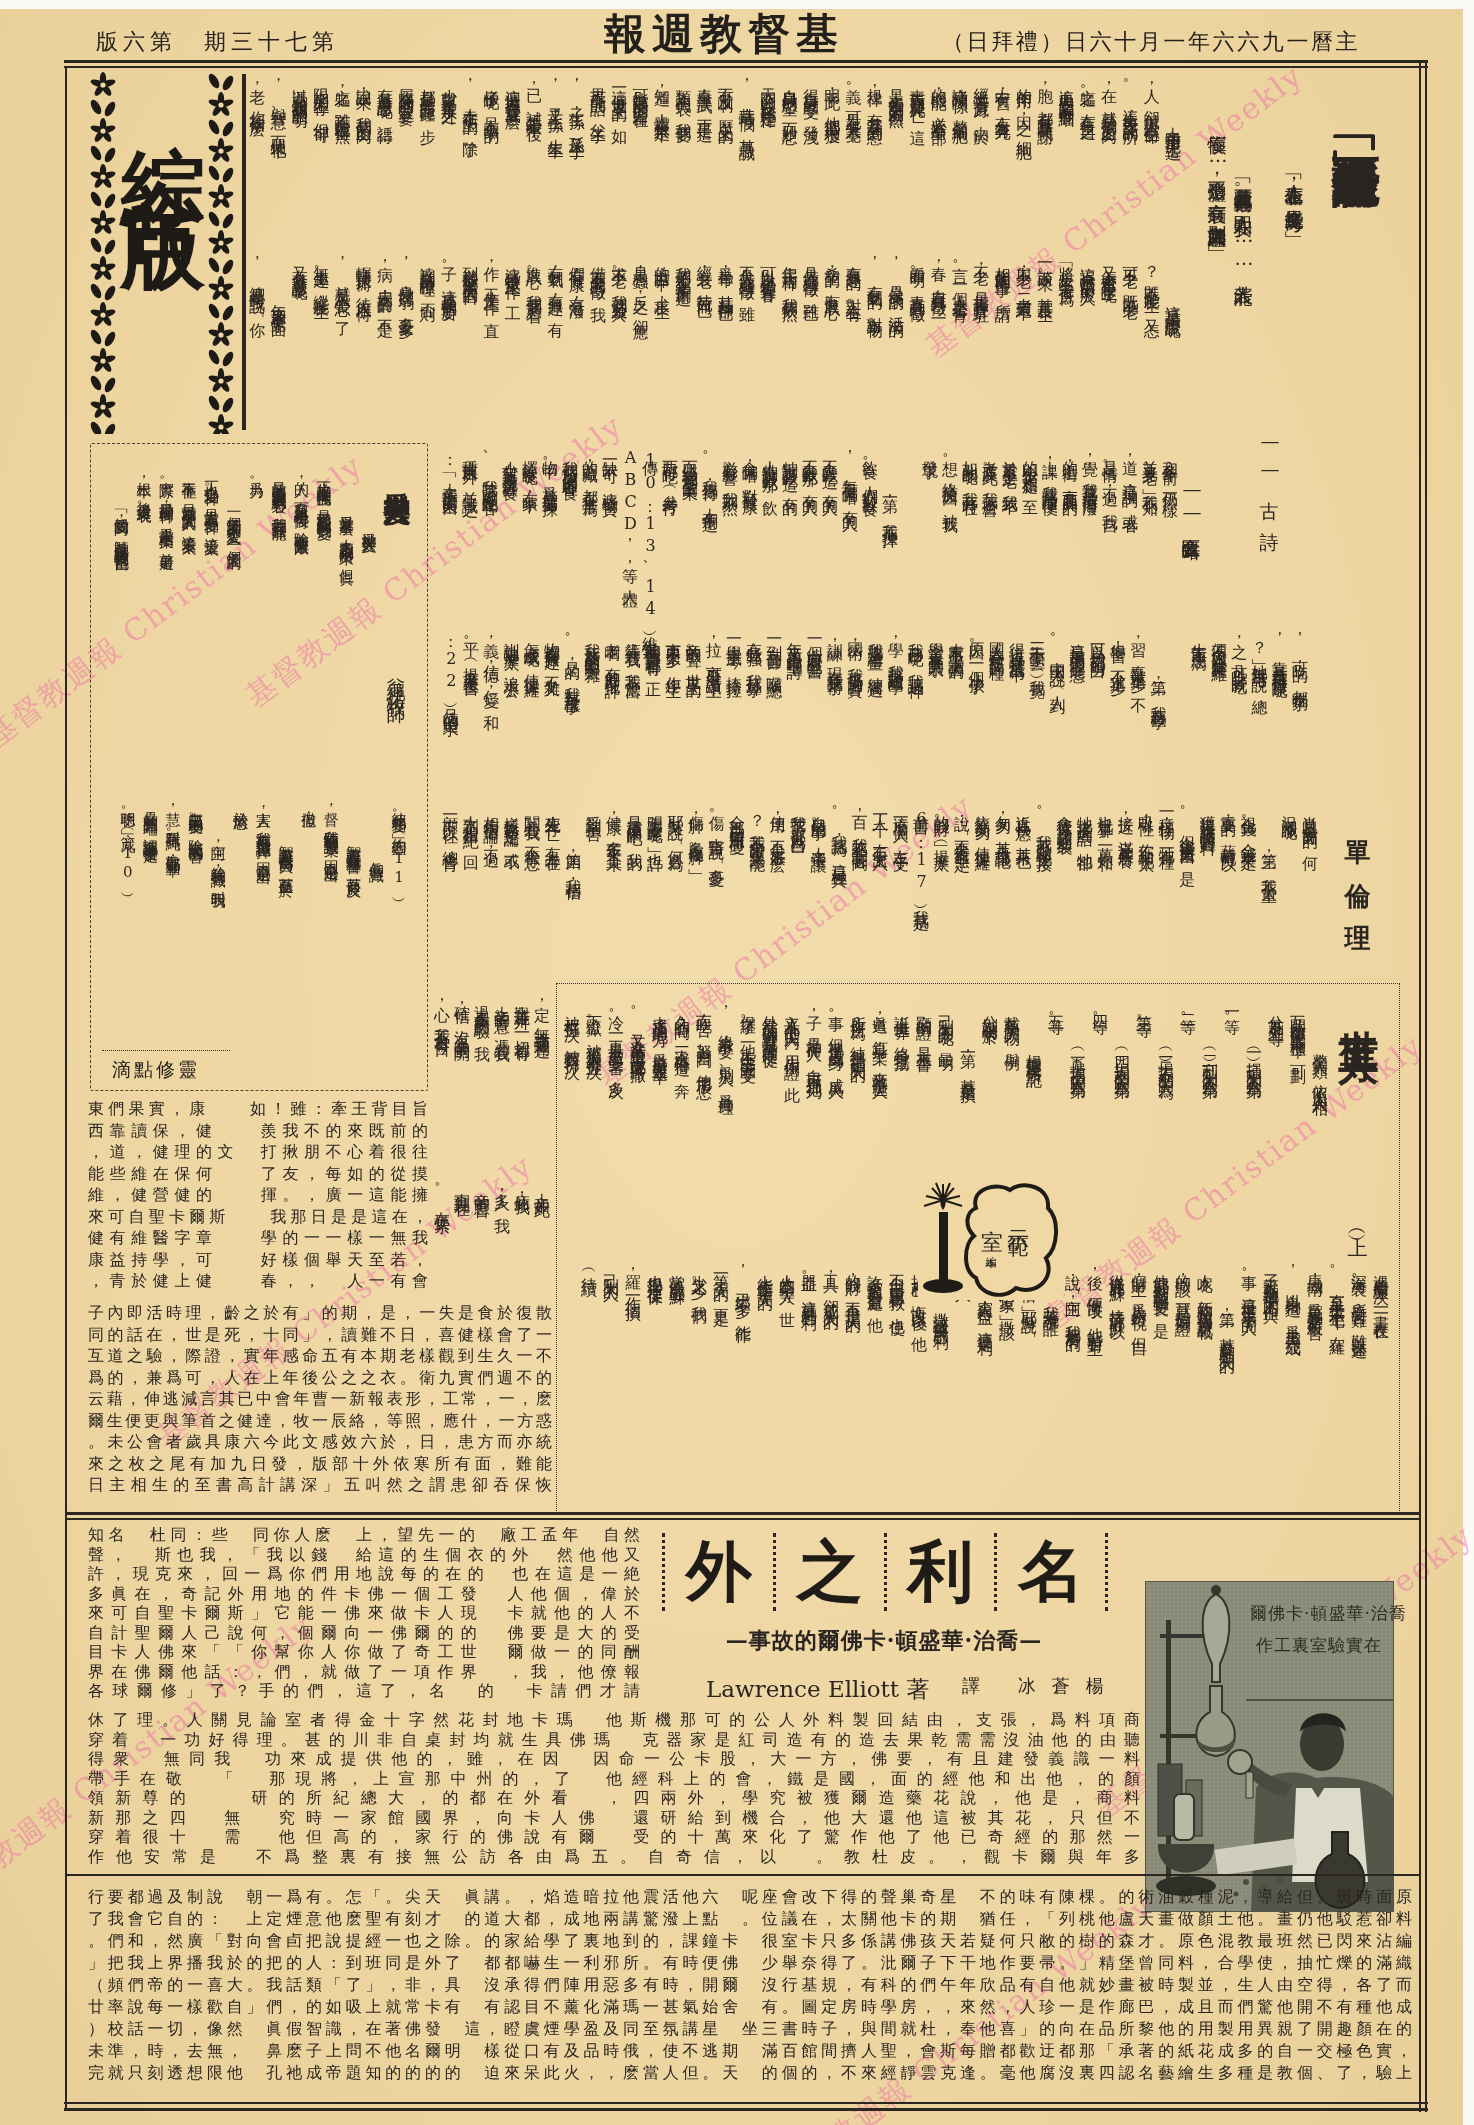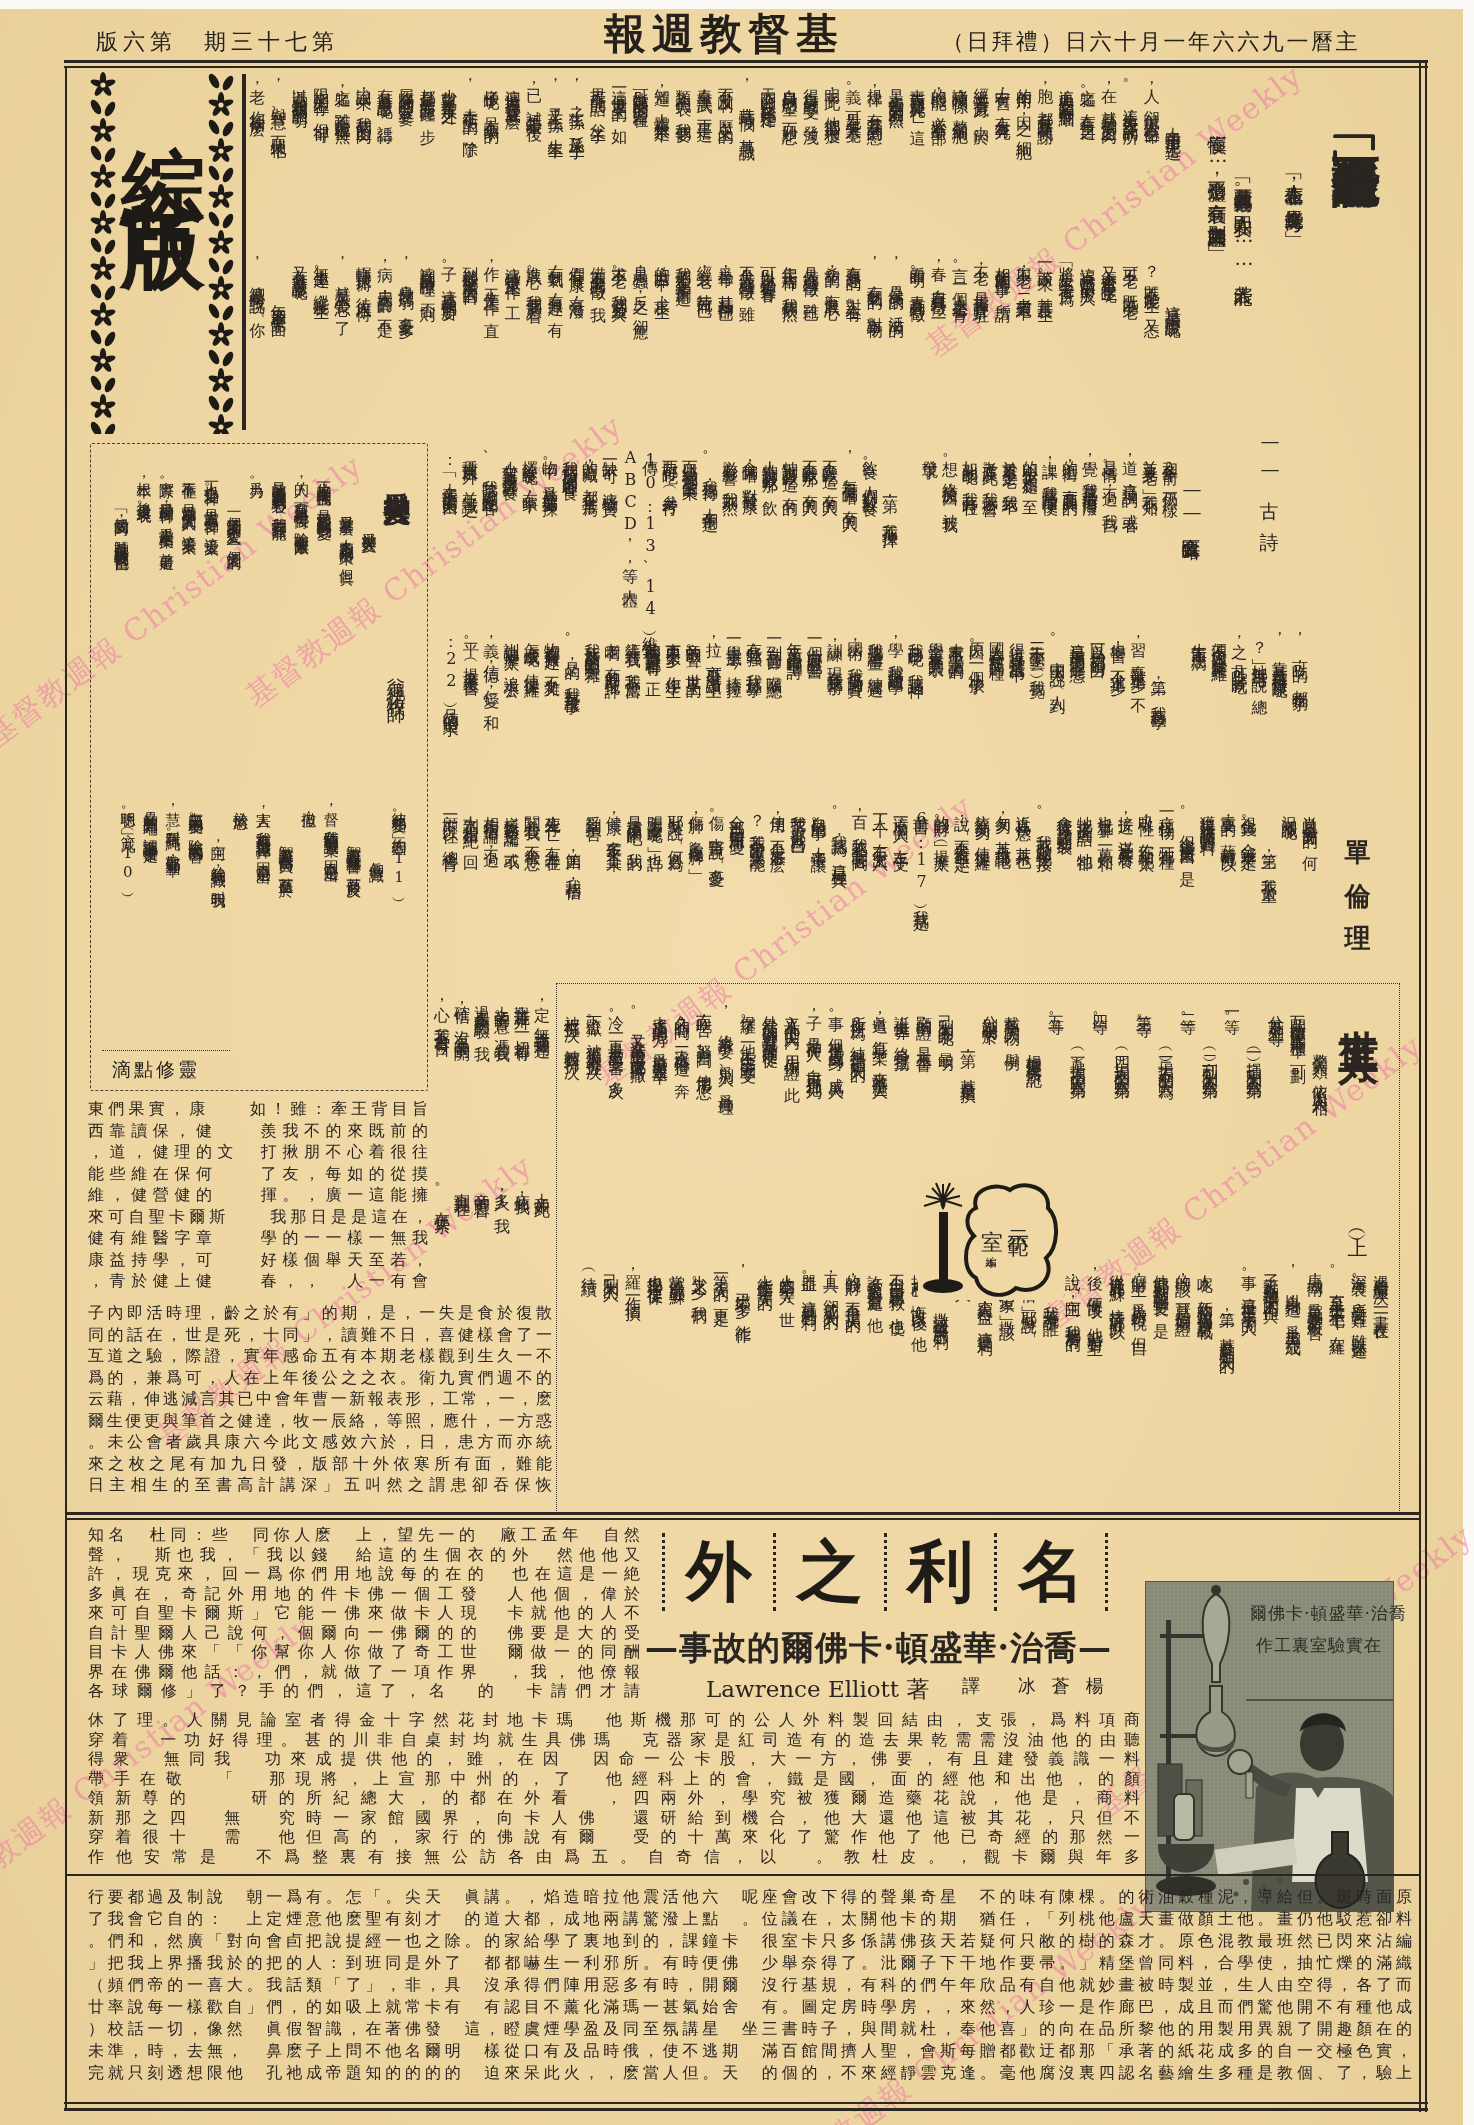--- a/index.html
+++ b/index.html
@@ -35,22 +35,22 @@
   .box-aishen{position:absolute;left:90px;top:443px;width:336px;height:646px;
     border:1.5px dashed #4a4134;border-radius:2px;}
   .box-five{position:absolute;left:556px;top:983px;width:842px;height:528px;
     border:1.5px dotted #3c342a;}
   .dots{position:absolute;border-top:1.5px dotted #3c342a;}
 
   .mt{position:absolute;left:662px;top:1533px;width:446px;height:78px;display:flex;direction:rtl;}
   .mt .mt-char{flex:1;text-align:center;font-family:"DejaVu Serif", serif;font-weight:bold;
     font-size:66px;line-height:76px;border-left:3px dotted #2a2520;color:#1f1c18;}
   .mt .mt-char:first-child{border-right:3px dotted #2a2520;}
-  .subt{position:absolute;left:645px;top:1626px;width:478px;font-size:33px;font-weight:bold;
-    text-align:left;letter-spacing:1px;}
+  .subt{position:absolute;left:645px;top:1626px;width:478px;font-size:22px;font-weight:bold;
+    text-align:center;letter-spacing:1px;}
   .byline{position:absolute;top:1674px;font-size:23px;}
 
   .photo{position:absolute;left:1145px;top:1538px;width:247px;height:329px;border:1px solid #55574a;margin-top:43px;}
   .cap{position:absolute;font-size:17px;color:#2b2c25;letter-spacing:1px;}
 
   .wm{position:absolute;font-family:"DejaVu Serif", serif;font-size:30px;color:rgba(238,112,165,0.5);
     transform:rotate(-37deg);transform-origin:left center;white-space:nowrap;pointer-events:none;letter-spacing:2px;}
 </style>
 </head>
 <body>

